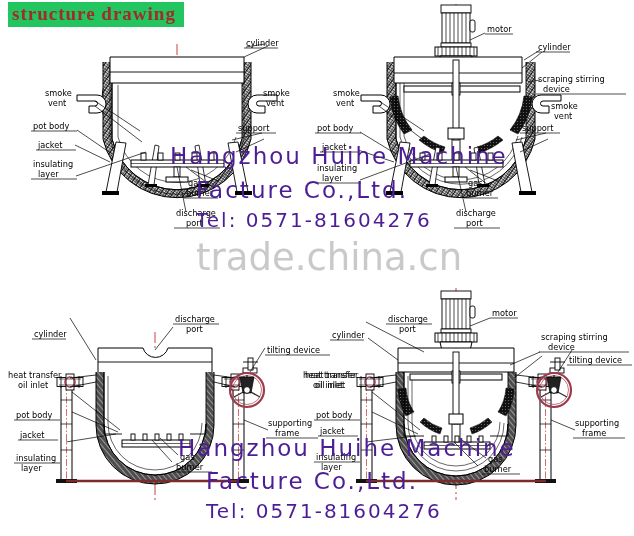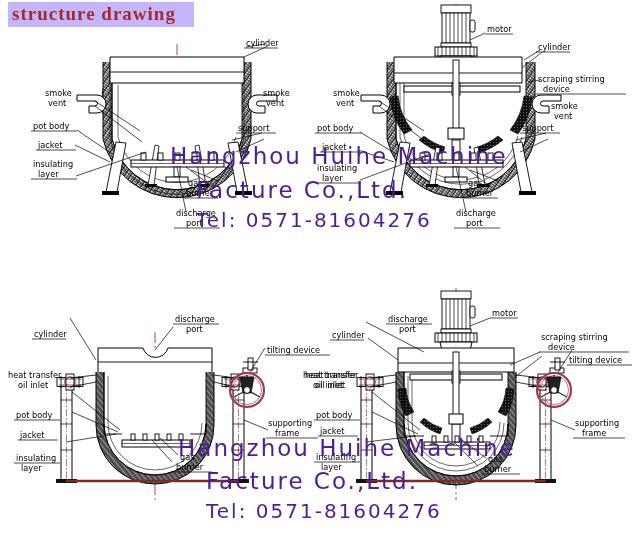--- a/index.html
+++ b/index.html
@@ -29,22 +29,22 @@
   }
   .title {
     position: absolute;
     left: 8px;
     top: 2px;
     font-family: "Liberation Serif", serif;
     font-size: 19px;
     font-weight: 700;
     letter-spacing: 1px;
     color: #a02c2c;
-    background: #c4b5fd;
-    padding: 1px 18px 2px 4px;
+    background: #22c55e;
+    padding: 1px 8px 2px 4px;
     white-space: nowrap;
   }
   .wm-big {
     position: absolute;
     left: 196px;
     top: 236px;
     font-size: 37px;
     color: #c9c9c9;
     letter-spacing: 0px;
     white-space: nowrap;
@@ -447,18 +447,19 @@
       </g>
     </g>
   </svg>
 
   <div class="title">structure drawing</div>
 
   <div class="wm-line wm-a1">Hangzhou Huihe Machine</div>
   <div class="wm-line wm-a2">Facture Co.,Ltd.</div>
   <div class="wm-line wm-a3">Tel: 0571-81604276</div>
 
+  <div class="wm-big">trade.china.cn</div>
 
   <div class="wm-line wm-b1">Hangzhou Huihe Machine</div>
   <div class="wm-line wm-b2">Facture Co.,Ltd.</div>
   <div class="wm-line wm-b3">Tel: 0571-81604276</div>
 
 </div>
 
 </body></html>

